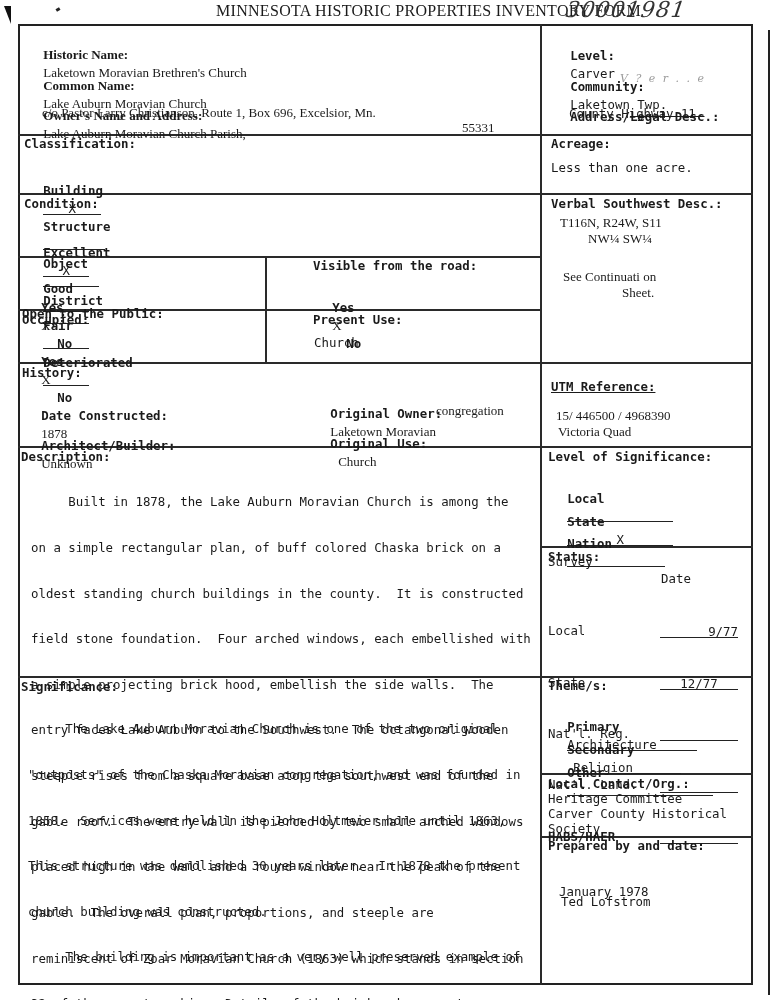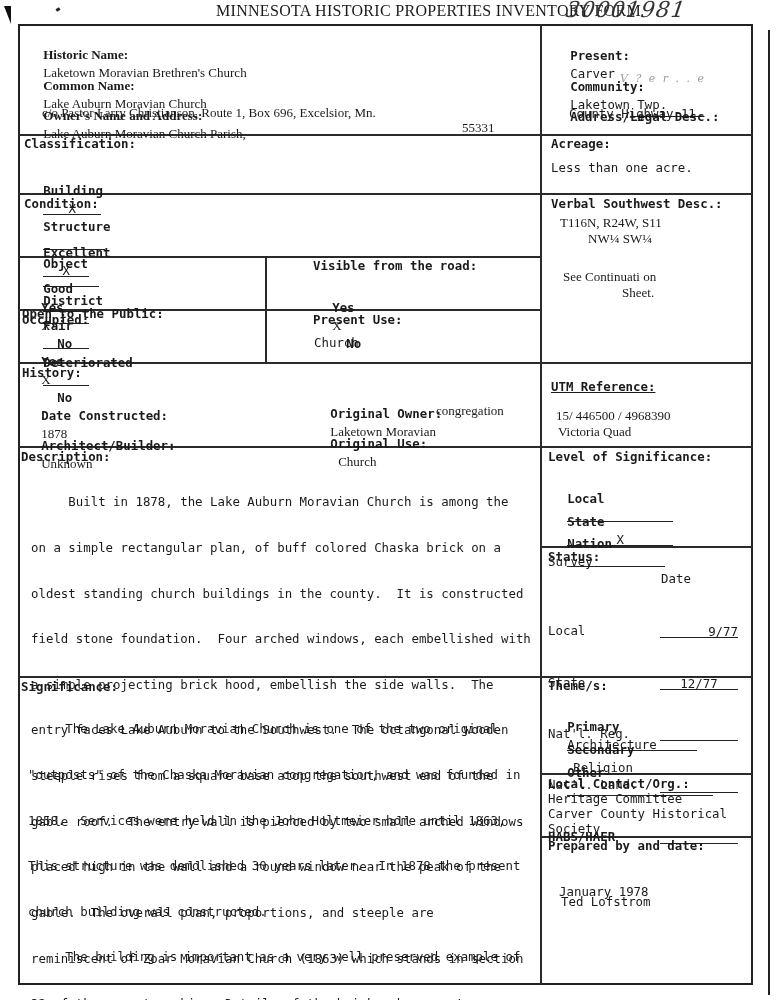--- a/index.html
+++ b/index.html
@@ -56,21 +56,21 @@
   <span class="val">Lake Auburn Moravian Church</span>
 </div>
 <div class="abs" style="left:24px; top:89px;">
   <span class="lbl">Owner's Name and Address:</span>
   <span class="val">Lake Auburn Moravian Church Parish,</span>
 </div>
 <div class="abs val" style="left:42px; top:105px;">c/o Pastor Larry Christianson, Route 1, Box 696, Excelsior, Mn.</div>
 <div class="abs val" style="left:462px; top:120px;">55331</div>
 
 <div class="abs" style="left:551px; top:29px;">
-  <span class="mono-b">Present:</span>
+  <span class="mono-b">Level:</span>
   <span class="mono">Carver</span>
 </div>
 <div class="abs" style="left:551px; top:60px;">
   <span class="mono-b">Community:</span>
   <span class="mono">Laketown Twp.</span>
 </div>
 <div class="abs" style="left:551px; top:90px;">
   <span class="mono-b">Address/</span><span class="mono-b strike">Legal Desc</span><span class="mono-b">.:</span>
 </div>
 <div class="abs mono" style="left:569px; top:106px;">County Highway 11</div>

